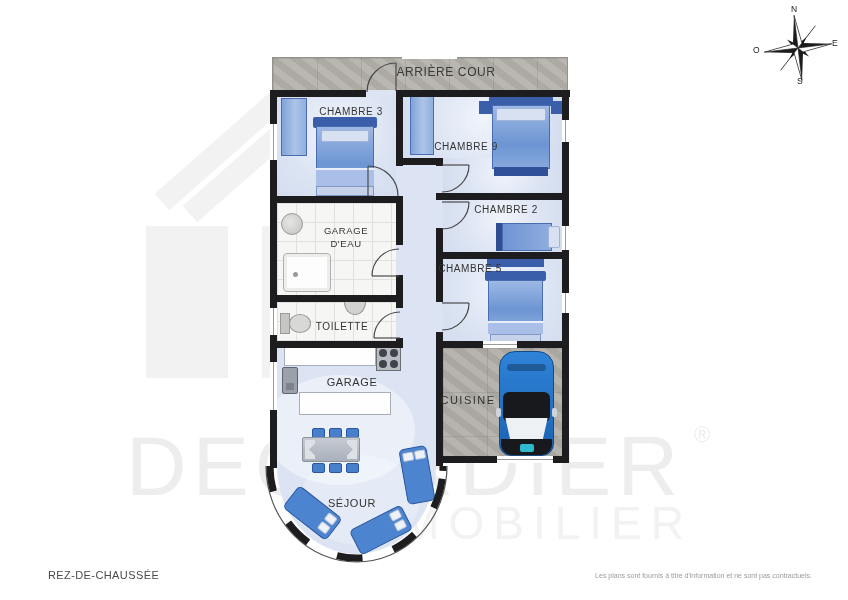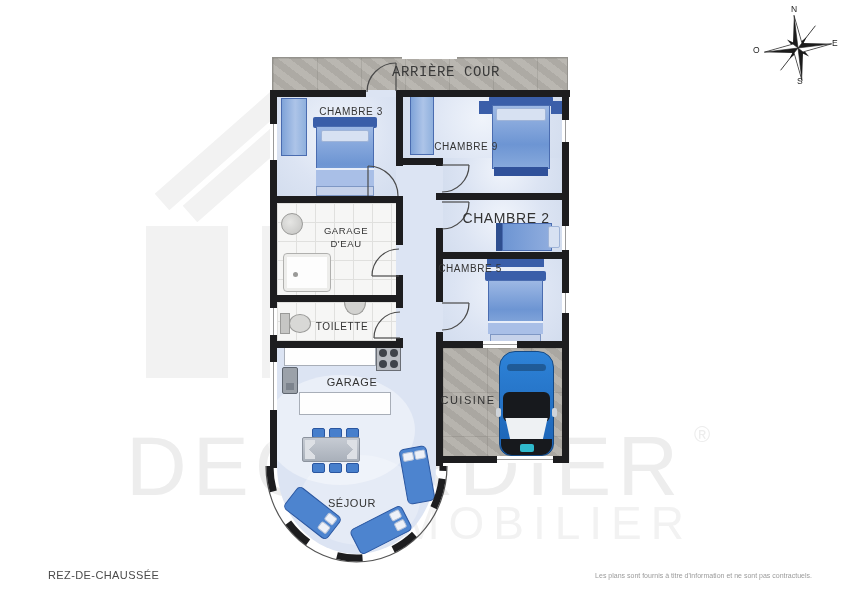--- a/index.html
+++ b/index.html
@@ -218,24 +218,24 @@
       <path d="M374,338 A26 26 0 0 1 400,312"></path>
       <line x1="442" y1="165" x2="469" y2="165"></line>
       <path d="M469,165 A27 27 0 0 1 442,192"></path>
       <line x1="442" y1="202" x2="469" y2="202"></line>
       <path d="M469,202 A27 27 0 0 1 442,229"></path>
       <line x1="442" y1="303" x2="469" y2="303"></line>
       <path d="M469,303 A27 27 0 0 1 442,330"></path>
     </g>
   </svg>
 
-  <div class="label" style="left:446px;top:72px;font-size:14px;color:#3a3a3a;font-family:Liberation Mono, monospace;">ARRIÈRE COUR</div>
+  <div class="label" style="left:446px;top:72px;font-size:12px;color:#3a3a3a;">ARRIÈRE COUR</div>
   <div class="label" style="left:351px;top:111px;font-size:10px;">CHAMBRE 3</div>
   <div class="label" style="left:466px;top:146px;font-size:10px;">CHAMBRE 9</div>
-  <div class="label" style="left:506px;top:218px;font-size:14px;">CHAMBRE 2</div>
+  <div class="label" style="left:506px;top:209px;font-size:10px;">CHAMBRE 2</div>
   <div class="label" style="left:470px;top:268px;font-size:10px;">CHAMBRE 5</div>
   <div class="label" style="left:346px;top:237px;font-size:9.5px;text-align:center;line-height:13px;">
     <div>GARAGE</div>
     <div>D'EAU</div>
   </div>
   <div class="label" style="left:342px;top:326px;font-size:10px;">TOILETTE</div>
   <div class="label" style="left:352px;top:382px;font-size:11px;">GARAGE</div>
   <div class="label" style="left:468px;top:400px;font-size:11px;letter-spacing:1.5px;">CUISINE</div>
   <div class="label" style="left:352px;top:503px;font-size:11px;">SÉJOUR</div>
 

